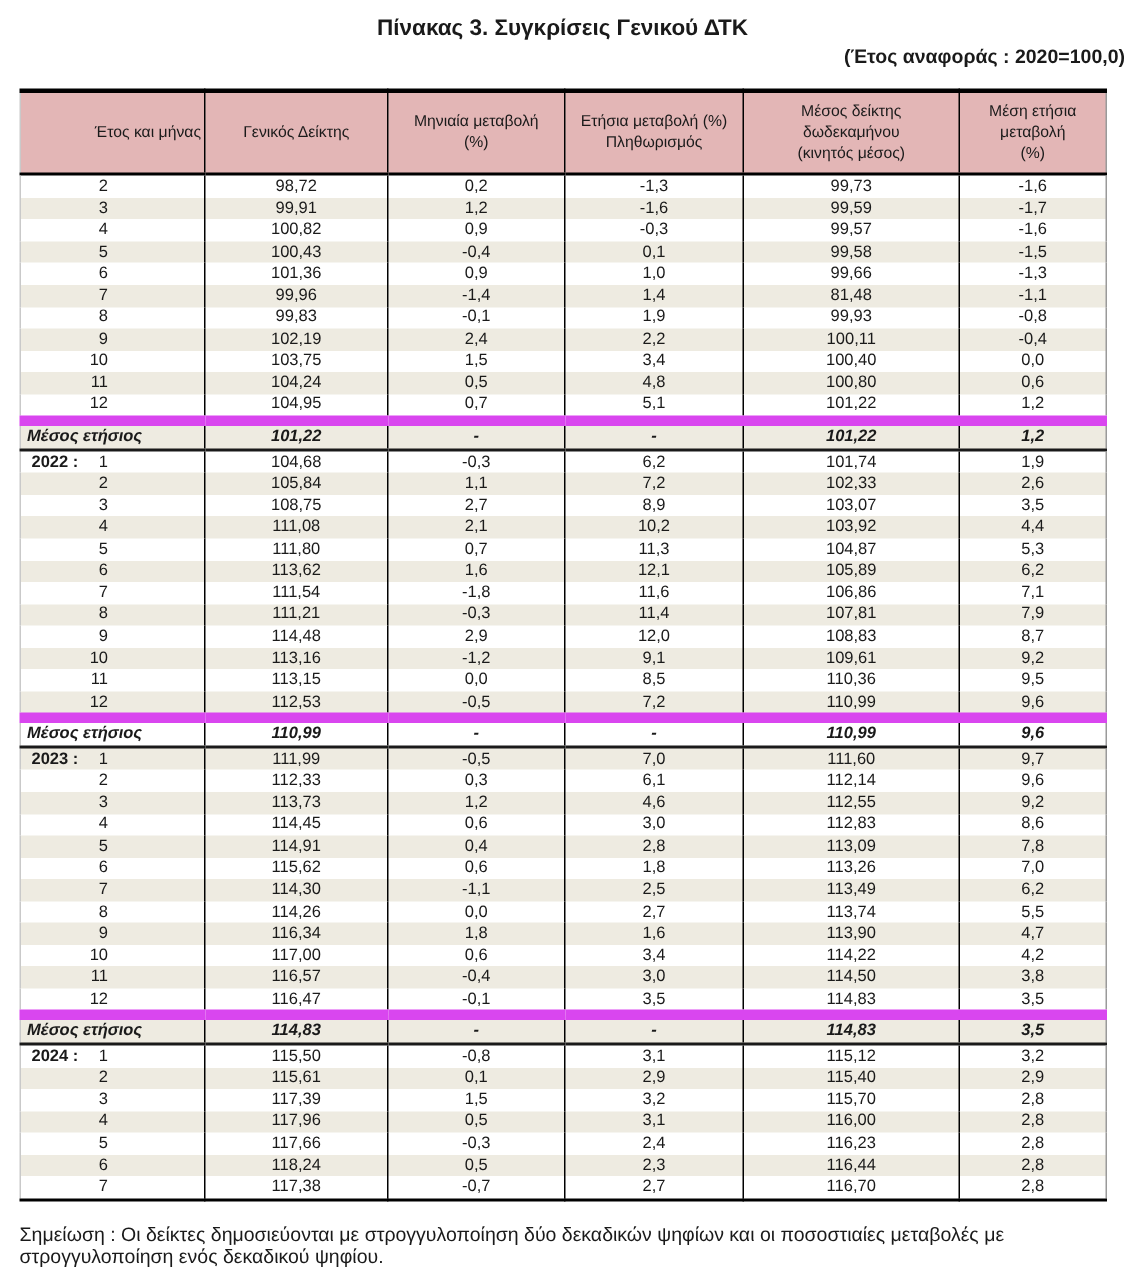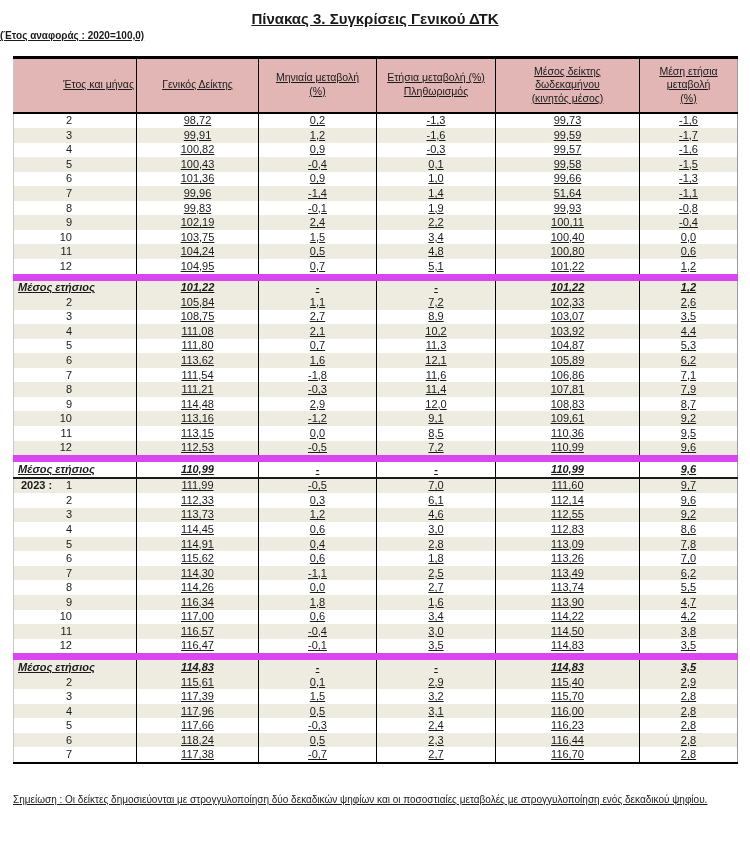--- a/index.html
+++ b/index.html
@@ -2,27 +2,27 @@
 <html><head>
 <meta charset="utf-8">
 <style>
   html,body{margin:0;padding:0;background:#ffffff;}
   body{
     width:750px;height:850px;overflow:hidden;
     font-family:"Liberation Sans",sans-serif;
     color:#1a1a1a;
     -webkit-font-smoothing:antialiased;
   }
-  .page{position:relative;width:750px;height:850px;text-decoration:underline;}
+  .page{position:relative;width:750px;height:850px;}
   .title{
     text-align:center;font-weight:bold;font-size:15px;
     padding-top:10px;line-height:1.2;
   }
   .subtitle{
-    text-align:left;font-weight:bold;font-size:10px;
+    text-align:right;font-weight:bold;font-size:13px;
     line-height:1.25;margin-top:2px;
   }
   table.cpi{
     border-collapse:collapse;table-layout:fixed;
     margin:13px 0 0 13px;width:724px;
     border-top:3px solid #000;
     border-bottom:2px solid #000;
     border-left:1px solid #c9c9c9;
     border-right:1px solid #9a9a9a;
   }
@@ -46,21 +46,21 @@
   }
   tbody td:first-child{border-left:none;text-align:left;}
   tr.stripe td{background:#eeebe1;}
   tr.year-start td{border-top:2px solid #1a1a1a;}
   tr.avg-row td{border-top:7px solid #d946ef;font-weight:bold;font-style:italic;}
   td.c1{padding-left:7px;}
   .yr{display:inline-block;width:37px;font-weight:bold;}
   .mo{display:inline-block;width:14px;text-align:right;}
   td.avg-label{padding-left:4px;}
   .note{
-    font-size:10px;margin:30px 0 0 13px;color:#1a1a1a;
+    font-size:13px;margin:14px 0 0 13px;color:#1a1a1a;
   }
 </style>
 </head>
 <body>
 
 <div class="page">
   <div class="title">Πίνακας 3. Συγκρίσεις Γενικού ΔΤΚ</div>
   <div class="subtitle">(Έτος αναφοράς : 2020=100,0)</div>
 
   <table class="cpi">
@@ -126,21 +126,21 @@
           <td>0,9</td>
           <td>1,0</td>
           <td>99,66</td>
           <td>-1,3</td>
         </tr>
         <tr class="stripe ">
           <td class="c1"><span class="yr"></span><span class="mo">7</span></td>
           <td>99,96</td>
           <td>-1,4</td>
           <td>1,4</td>
-          <td>51,64</td>
+          <td>81,48</td>
           <td>-1,1</td>
         </tr>
         <tr class="">
           <td class="c1"><span class="yr"></span><span class="mo">8</span></td>
           <td>99,83</td>
           <td>-0,1</td>
           <td>1,9</td>
           <td>99,93</td>
           <td>-0,8</td>
         </tr>
@@ -176,20 +176,28 @@
           <td>101,22</td>
           <td>1,2</td>
         </tr>
         <tr class="stripe avg-row">
           <td class="avg-label">Μέσος ετήσιος</td>
           <td>101,22</td>
           <td>-</td>
           <td>-</td>
           <td>101,22</td>
           <td>1,2</td>
+        </tr>
+        <tr class="year-start">
+          <td class="c1"><span class="yr">2022 :</span><span class="mo">1</span></td>
+          <td>104,68</td>
+          <td>-0,3</td>
+          <td>6,2</td>
+          <td>101,74</td>
+          <td>1,9</td>
         </tr>
         <tr class="stripe ">
           <td class="c1"><span class="yr"></span><span class="mo">2</span></td>
           <td>105,84</td>
           <td>1,1</td>
           <td>7,2</td>
           <td>102,33</td>
           <td>2,6</td>
         </tr>
         <tr class="">
@@ -377,20 +385,28 @@
           <td>3,5</td>
         </tr>
         <tr class="stripe avg-row">
           <td class="avg-label">Μέσος ετήσιος</td>
           <td>114,83</td>
           <td>-</td>
           <td>-</td>
           <td>114,83</td>
           <td>3,5</td>
         </tr>
+        <tr class="year-start">
+          <td class="c1"><span class="yr">2024 :</span><span class="mo">1</span></td>
+          <td>115,50</td>
+          <td>-0,8</td>
+          <td>3,1</td>
+          <td>115,12</td>
+          <td>3,2</td>
+        </tr>
         <tr class="stripe ">
           <td class="c1"><span class="yr"></span><span class="mo">2</span></td>
           <td>115,61</td>
           <td>0,1</td>
           <td>2,9</td>
           <td>115,40</td>
           <td>2,9</td>
         </tr>
         <tr class="">
           <td class="c1"><span class="yr"></span><span class="mo">3</span></td>

